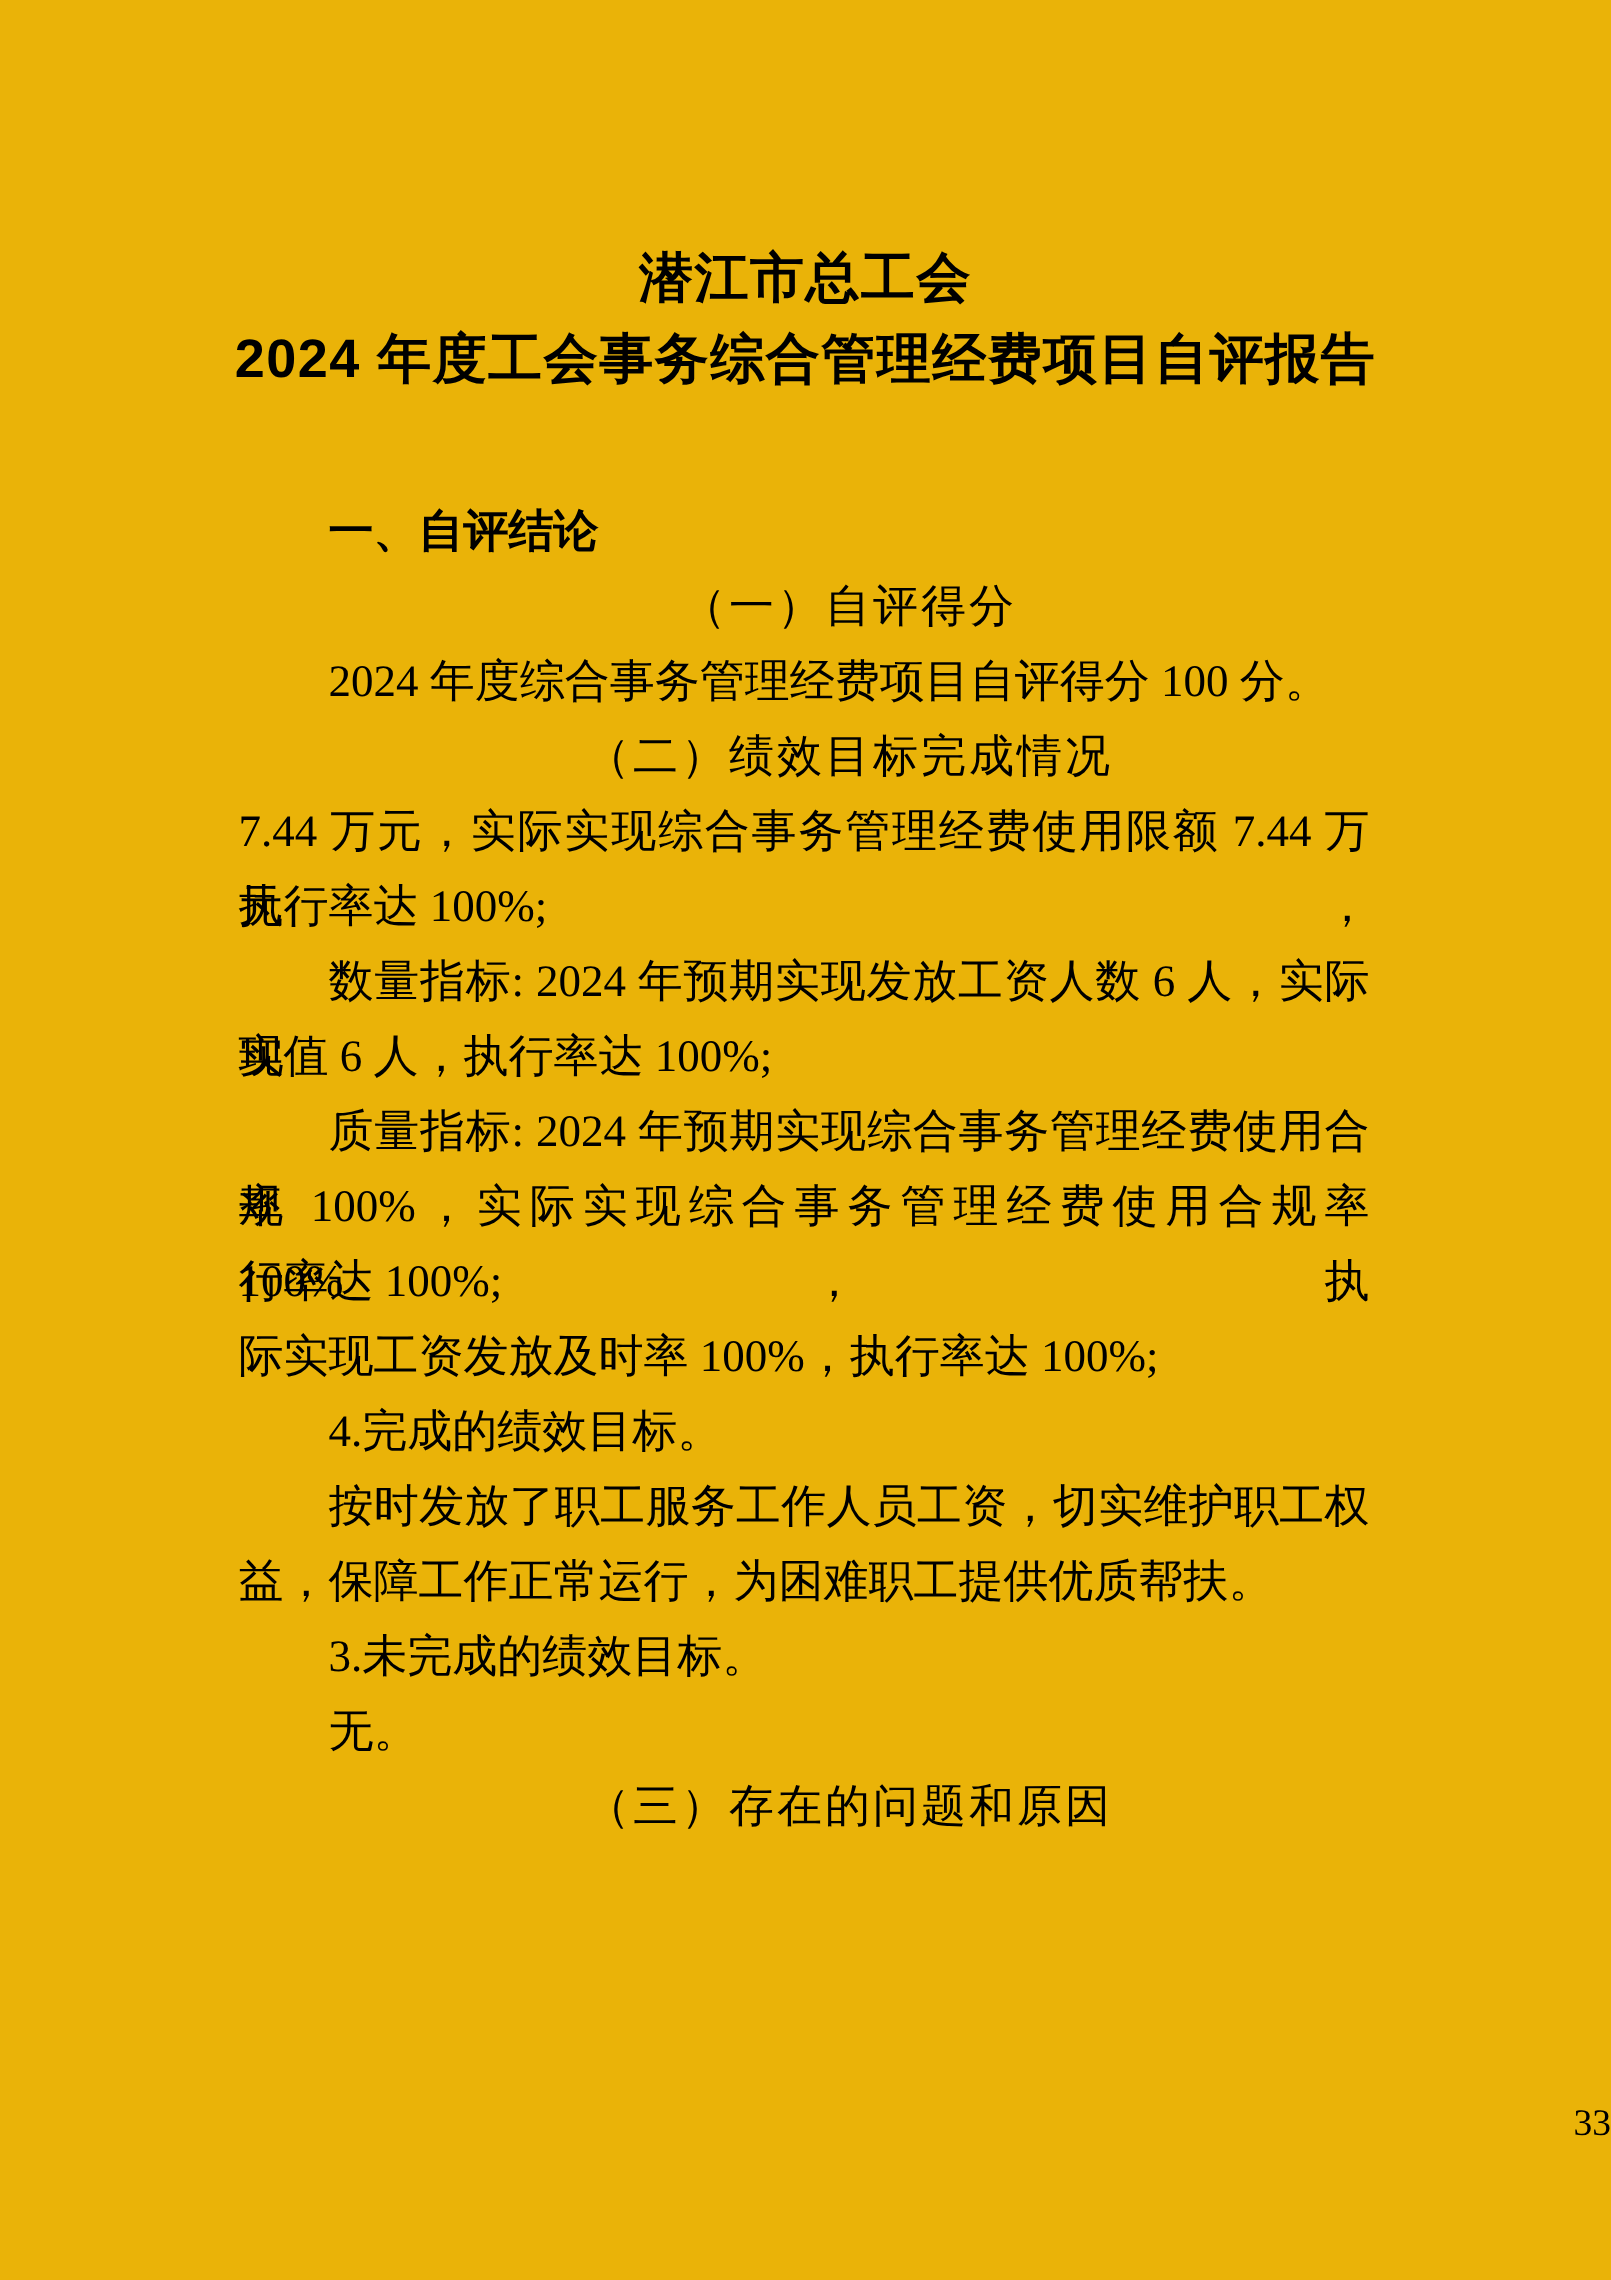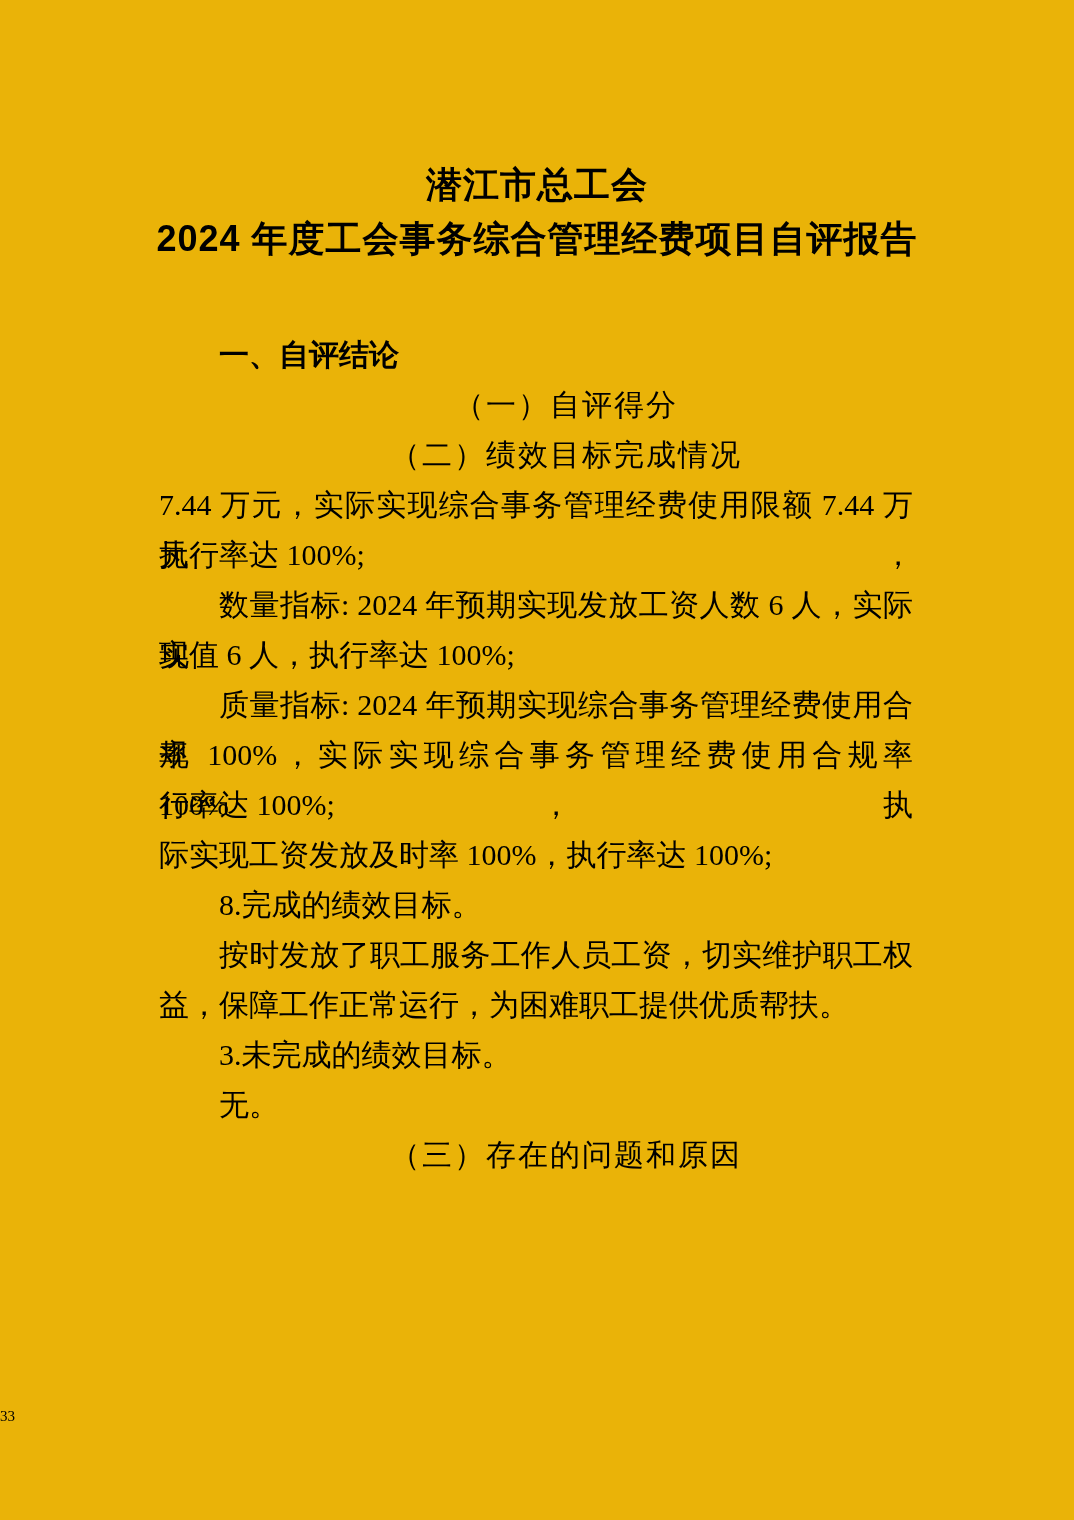--- a/index.html
+++ b/index.html
@@ -53,49 +53,50 @@
   .kai {
     font-family: "Liberation Serif", "DejaVu Serif", serif;
     letter-spacing: 2px;
     text-align: center;
   }
   .pagenum {
     position: absolute;
     top: 1402px;
     left: 0;
     width: 1074px;
-    text-align: left;
+    text-align: right;
     font-family: "Liberation Serif", "DejaVu Serif", serif;
-    font-size: 15px;
+    font-size: 25px;
     line-height: 28px;
   }
 </style>
 </head>
 <body>
 
 <div class="page">
 
   <div class="doc-title">
     <div>潜江市总工会</div>
     <div>2024 年度工会事务综合管理经费项目自评报告</div>
   </div>
 
   <div class="content">
     <div class="line h1 ind">一、自评结论</div>
     <div class="line kai ind">（一）自评得分</div>
+    <div class="line ind">2024 年度综合事务管理经费项目自评得分 100 分。</div>
     <div class="line kai ind">（二）绩效目标完成情况</div>
     <div class="line just">7.44 万元，实际实现综合事务管理经费使用限额 7.44 万元，</div>
     <div class="line">执行率达 100%;</div>
     <div class="line ind just">数量指标: 2024 年预期实现发放工资人数 6 人，实际实</div>
     <div class="line">现值 6 人，执行率达 100%;</div>
     <div class="line ind just">质量指标: 2024 年预期实现综合事务管理经费使用合规</div>
     <div class="line just">率 100%，实际实现综合事务管理经费使用合规率 100%，执</div>
     <div class="line">行率达 100%;</div>
     <div class="line">际实现工资发放及时率 100%，执行率达 100%;</div>
-    <div class="line ind">8.完成的绩效目标。</div>
+    <div class="line ind">4.完成的绩效目标。</div>
     <div class="line ind just">按时发放了职工服务工作人员工资，切实维护职工权</div>
     <div class="line">益，保障工作正常运行，为困难职工提供优质帮扶。</div>
     <div class="line ind">3.未完成的绩效目标。</div>
     <div class="line ind">无。</div>
     <div class="line kai ind">（三）存在的问题和原因</div>
   </div>
 
   <div class="pagenum">33</div>
 
 </div>

